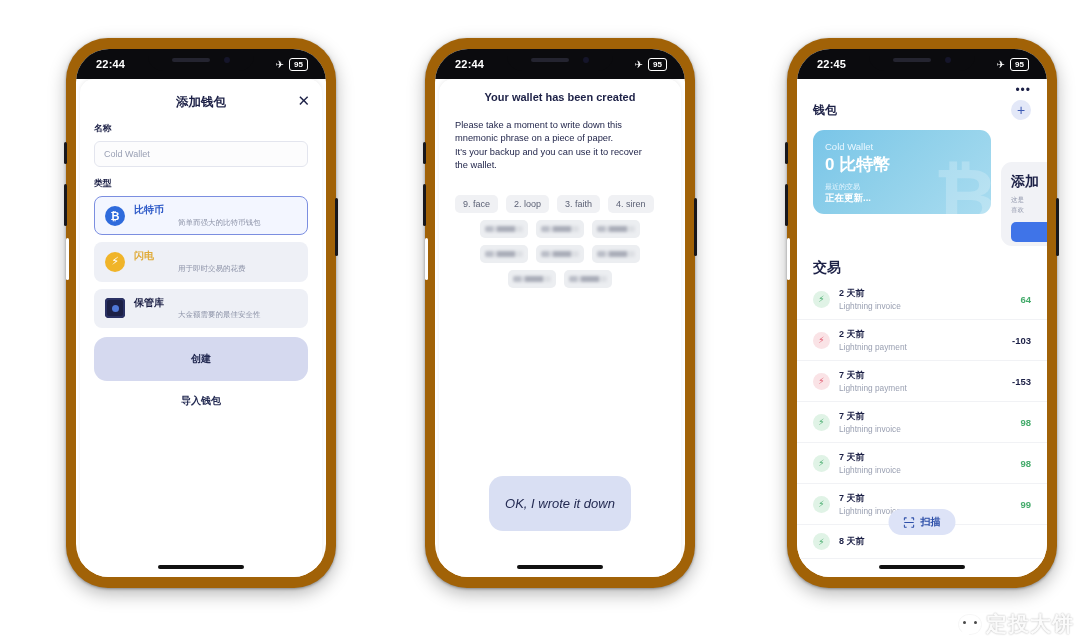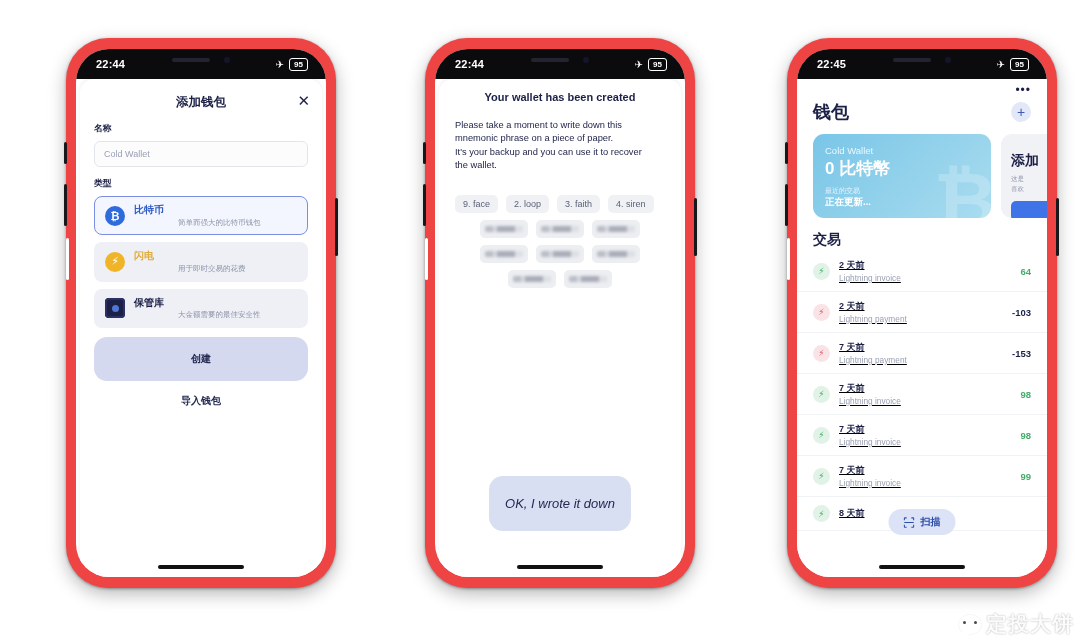--- a/index.html
+++ b/index.html
@@ -8,21 +8,21 @@
     background: #ffffff;
     font-family: "Liberation Sans", "DejaVu Sans", sans-serif;
     overflow: hidden;
   }
   .stage { position: relative; width: 1080px; height: 636px; }
 
   
   .phone {
     position: absolute;
     width: 270px; height: 550px;
-    background: #ef4444;
+    background: #a16207;
     border-radius: 42px;
     box-shadow: 0 6px 18px rgba(0,0,0,.28), 0 1px 3px rgba(0,0,0,.35);
     padding: 11px 10px;
   }
   .phone.p1 { left: 66px;  top: 38px; }
   .phone.p2 { left: 425px; top: 38px; }
   .phone.p3 { left: 787px; top: 38px; }
 
   .btn-side {
     position: absolute; left: -2px; width: 3px;
@@ -142,56 +142,56 @@
   }
   .s2-cta .pill {
     background: #d9dff3; border-radius: 14px; padding: 20px 16px;
     font-size: 13px; color: #232a52; font-style: italic;
   }
 
   
   .s3 { position: absolute; left: 0; right: 0; top: 30px; bottom: 0; background: #fff; overflow: hidden; }
   .s3-dots { text-align: right; padding: 5px 16px 0 0; font-size: 12px; color: #1c2046; letter-spacing: 1px; line-height: 1; }
   .s3-headrow { display: flex; align-items: center; justify-content: space-between; padding: 4px 16px 0 16px; }
-  .s3-h1 { font-size: 18px; font-weight: bold; color: #1c2046; }
+  .s3-h1 { font-size: 12px; font-weight: bold; color: #1c2046; }
   .plusbtn {
     width: 20px; height: 20px; border-radius: 50%; background: #e3e8f8;
     color: #3d5bb5; font-size: 14px; display: flex; align-items: center; justify-content: center; line-height: 1;
   }
   .cards { display: flex; gap: 10px; padding: 10px 0 0 16px; }
   .wcard {
     position: relative; flex: 0 0 178px; height: 84px; border-radius: 11px;
     background: linear-gradient(135deg,#79c5e8 0%, #8fd0ea 45%, #a9dcf0 100%);
     padding: 11px 12px; overflow: hidden; color: #fff;
   }
   .wcard .bgsym {
     position: absolute; right: -6px; bottom: -22px; font-size: 78px;
     color: rgba(255,255,255,.22); font-weight: bold; line-height: 1;
   }
   .wcard .nm { font-size: 9.5px; color: #eaf7ff; position: relative; }
   .wcard .bal { font-size: 17px; font-weight: bold; margin-top: 1px; position: relative; }
   .wcard .sub1 { position: absolute; left: 12px; bottom: 22px; font-size: 7px; color: #e8f6ff; }
   .wcard .sub2 { position: absolute; left: 12px; bottom: 9px; font-size: 9.5px; font-weight: bold; }
   .acard {
     flex: 0 0 70px; height: 84px; border-radius: 11px; background: #f1f2f6;
-    padding: 18px 10px; overflow: hidden;
+    padding: 11px 10px; overflow: hidden; margin-top: 32px;
   }
   .acard .t { font-size: 14px; font-weight: bold; color: #1c2046; white-space: nowrap; }
   .acard .d { font-size: 6.5px; color: #9399ad; margin-top: 4px; line-height: 1.5; white-space: nowrap; }
   .acard .b { margin-top: 7px; height: 20px; border-radius: 5px; background: #3f74e8; }
 
   .s3-sec { font-size: 14px; font-weight: bold; color: #1c2046; padding: 13px 0 2px 16px; }
   .tx { display: flex; align-items: center; padding: 8px 16px; border-bottom: 1px solid #f1f2f5; }
   .tx .ic {
     width: 17px; height: 17px; border-radius: 50%; flex: 0 0 17px;
     display: flex; align-items: center; justify-content: center; font-size: 9px; margin-right: 9px;
   }
   .tx .ic.in  { background: #e0f3e6; color: #44ab6b; }
   .tx .ic.out { background: #fae3e6; color: #e0566c; }
-  .tx .m { flex: 1; text-decoration: underline; }
+  .tx .m { flex: 1; }
   .tx .d1 { font-size: 9px; font-weight: bold; color: #1c2046; }
   .tx .d2 { font-size: 8.3px; color: #9aa0b2; margin-top: 1px; }
   .tx .amt { font-size: 9.5px; font-weight: bold; }
   .tx .amt.pos { color: #44ab6b; }
   .tx .amt.neg { color: #1c2046; }
 
   .scanbtn {
     position: absolute; bottom: 42px; left: 50%; transform: translateX(-50%);
     background: #dde3f7; border-radius: 14px; padding: 6px 15px;
     display: flex; align-items: center; gap: 6px;

